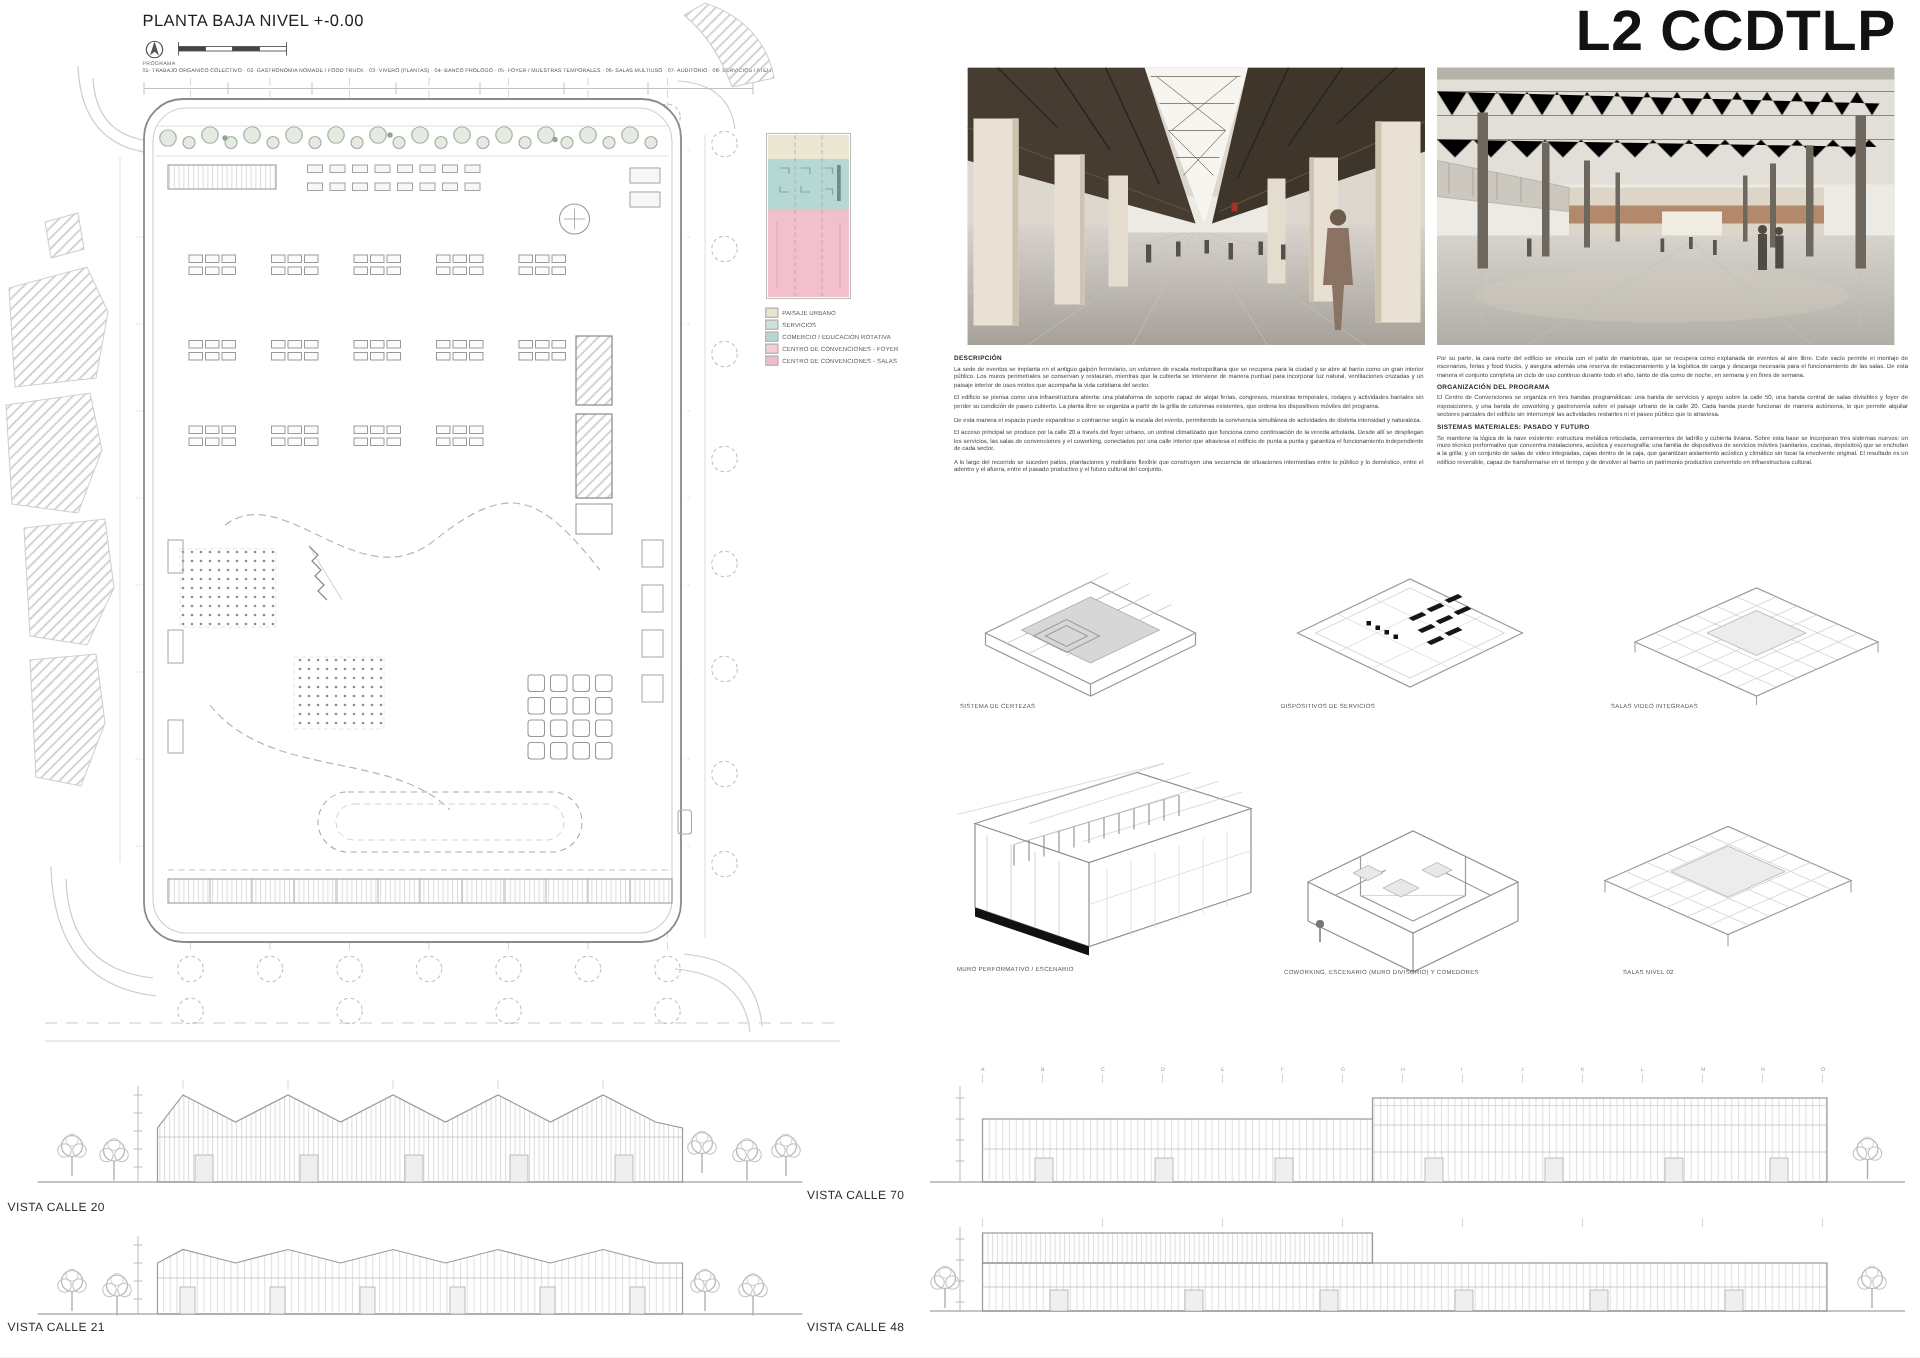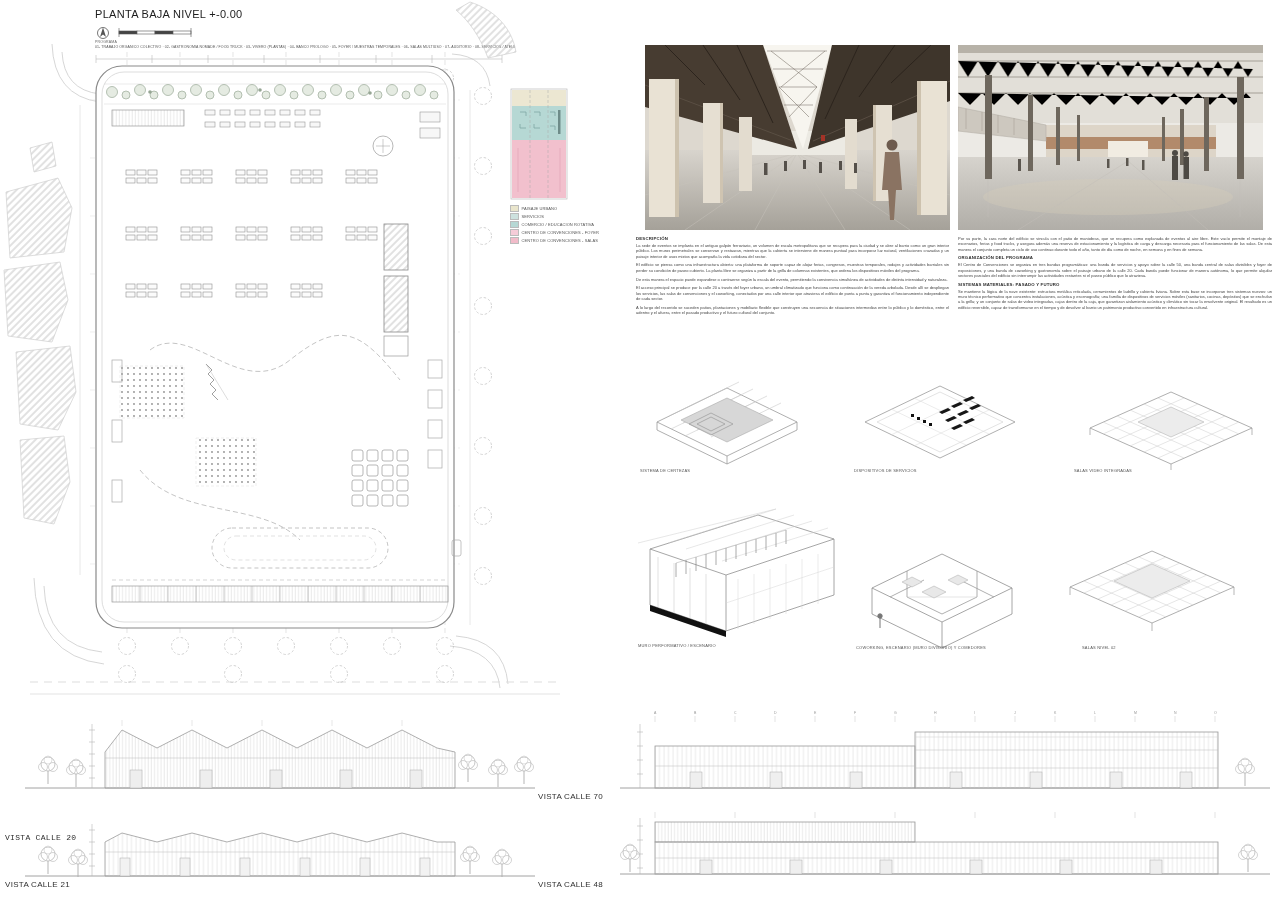--- a/index.html
+++ b/index.html
@@ -365,20 +365,21 @@
       <span class="legend-swatch" style="background:#f5ccd8"></span>
       <span class="legend-label">CENTRO DE CONVENCIONES - FOYER</span>
     </div>
     <div class="legend-row">
       <span class="legend-swatch" style="background:#f1bbc9"></span>
       <span class="legend-label">CENTRO DE CONVENCIONES - SALAS</span>
     </div>
   </div>
 </div>
 
+<div class="abs board-title">L2 CCDTLP</div>
 
 <svg class="abs photo" style="left:645px;top:45px;" width="305" height="185" viewBox="0 0 305 185">
   <rect width="305" height="185" fill="#ddd8cf"></rect>
   <rect x="0" y="105" width="305" height="80" fill="url(#floor1)"></rect>
   <g stroke="#c6c2ba" stroke-width="0.5">
     <line x1="152" y1="108" x2="0" y2="150"></line>
         <line x1="152" y1="108" x2="40" y2="185"></line>
     <line x1="152" y1="108" x2="110" y2="185"></line>
         <line x1="152" y1="108" x2="200" y2="185"></line>
     <line x1="152" y1="108" x2="265" y2="185"></line>
@@ -709,21 +710,21 @@
         <line x1="89" y1="42" x2="95" y2="42"></line>
     <line x1="89" y1="54" x2="95" y2="54"></line>
         <line x1="89" y1="66" x2="95" y2="66"></line>
   </g>
   <use href="#treeG" x="48" y="52"></use>
       <use href="#treeG" x="76" y="55"></use>
   <use href="#treeG" x="468" y="50"></use>
       <use href="#treeG" x="498" y="55"></use>
       <use href="#treeG" x="524" y="52"></use>
 </svg>
-<div class="abs elev-label" style="left:5px;top:833px;font-family:Liberation Mono, monospace;">VISTA CALLE 20</div>
+<div class="abs elev-label" style="left:5px;top:800px;">VISTA CALLE 20</div>
 
 <svg class="abs" style="left:0;top:812px;" width="540" height="68" viewBox="0 0 540 68">
   <line x1="25" y1="64" x2="535" y2="64" stroke="#8a8a8a" stroke-width="0.8"></line>
   <path d="M105,64 L105,30 L122,21 L157,30 L192,21 L227,30 L262,21 L297,30 L332,21 L367,30 L402,21 L437,30 L455,30 L455,64 Z" fill="url(#hv2)" stroke="#9a9a9a" stroke-width="0.8"></path>
   <line x1="105" y1="40" x2="455" y2="40" stroke="#bbb" stroke-width="0.5"></line>
   <g fill="#f2f2f2" stroke="#aaa" stroke-width="0.5">
     <rect x="120" y="46" width="10" height="18"></rect>
         <rect x="180" y="46" width="10" height="18"></rect>
         <rect x="240" y="46" width="10" height="18"></rect>
     <rect x="300" y="46" width="10" height="18"></rect>

